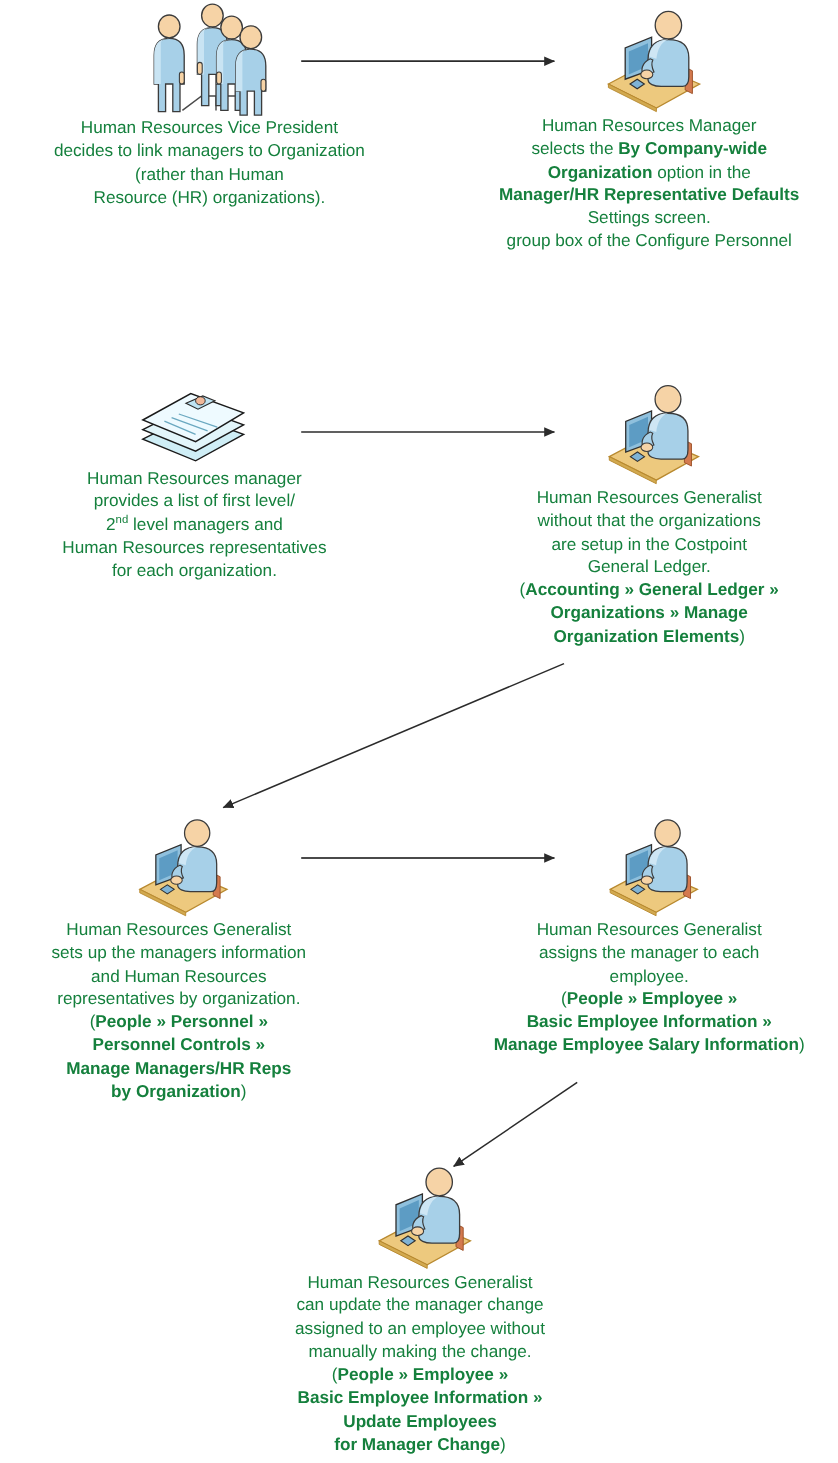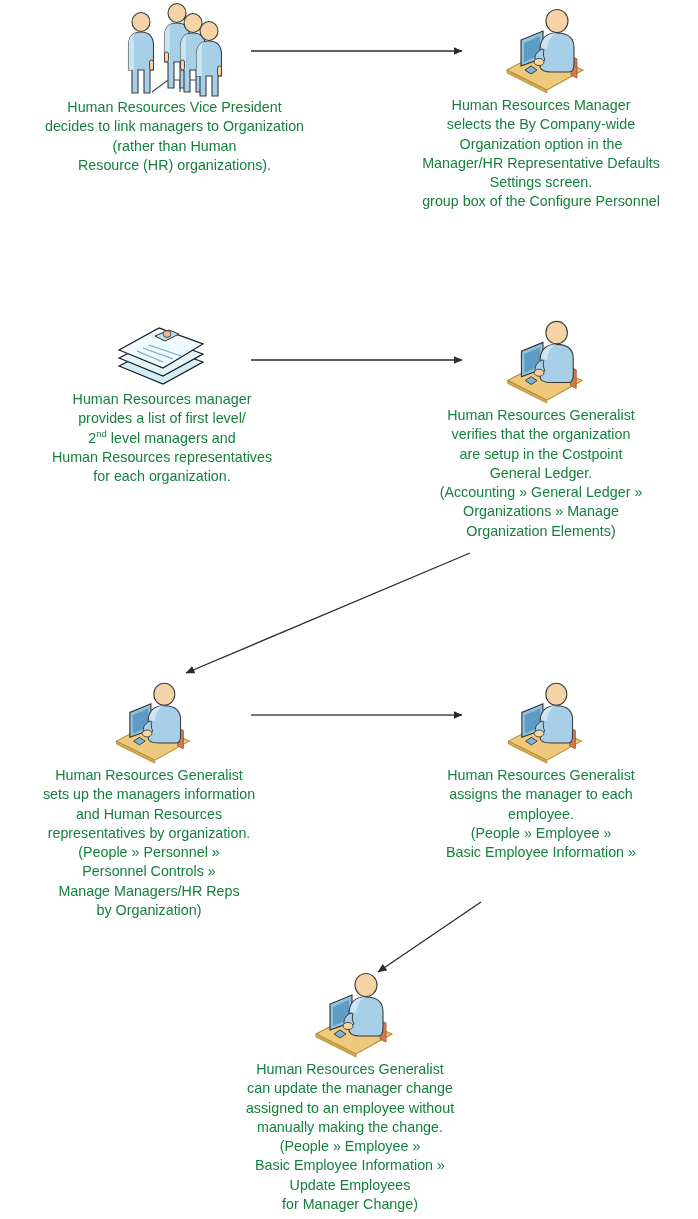--- a/index.html
+++ b/index.html
@@ -7,21 +7,21 @@
     width:698px;height:1219px;position:relative;overflow:hidden;
     font-family:"Liberation Sans", sans-serif;
     color:#1a1a1a;
     -webkit-font-smoothing:antialiased;
   }
   .canvas{position:absolute;left:0;top:0;width:698px;height:1219px;}
   .node{position:absolute;text-align:center;}
   .node .caption{
     font-size:14.3px;line-height:19.3px;color:#15803d;
   }
-  .node .caption b{font-weight:normal;}
+  .node .caption b{font-weight:bold;}
   .node .caption sup{font-size:9.5px;vertical-align:super;line-height:0;margin-top:32px;}
   .icon-wrap{display:flex;justify-content:center;align-items:flex-end;}
   svg{display:block;overflow:visible;}
   .arrows{position:absolute;left:0;top:0;width:698px;height:1219px;pointer-events:none;}
 </style>
 </head>
 <body>
 
 <div class="canvas">
 
@@ -163,21 +163,21 @@
           <polygon points="86,52 92,55 92,74 86,71" fill="#d47a4f" stroke="#9c5028" stroke-width="0.8"></polygon>
           <ellipse cx="72" cy="17" rx="11" ry="11.5" fill="#f6d3a6" stroke="#3b3b3b" stroke-width="1.1"></ellipse>
           <path d="M72,29 C60,29 55,36 55,46 L55,62 C55,66 60,68 66,68 L84,68 C88,68 89,64 89,60 L89,44 C89,34 83,29 72,29 z" fill="#a7d0e8" stroke="#3b3b3b" stroke-width="1.1"></path>
           <path d="M72,29 C62,29 57,35 56,43 L62,45 C63,37 66,31 72,29 z" fill="#cee6f4" stroke="none"></path>
           <path d="M57,45 C50,48 48,55 52,59 L60,56 C58,52 58,48 59,46 z" fill="#a7d0e8" stroke="#3b3b3b" stroke-width="1"></path>
           <ellipse cx="54" cy="58" rx="5" ry="3.6" fill="#f6d3a6" stroke="#3b3b3b" stroke-width="0.9"></ellipse>
         </svg>
     </div>
     <div class="caption">
         <div><span>Human Resources Generalist</span></div>
-        <div><span>verifies that the organization</span></div>
+        <div><span>without that the organizations</span></div>
         <div><span>are setup in the Costpoint</span></div>
         <div><span>General Ledger.</span></div>
         <div><span>(</span><b>Accounting » General Ledger »</b></div>
         <div><b>Organizations » Manage</b></div>
         <div><b>Organization Elements</b><span>)</span></div>
       </div>
   </div>
 
   <div class="node" style="left:0px;top:678px;width:298px;">
     <div class="icon-wrap" style="height:88px;">
@@ -222,20 +222,21 @@
           <path d="M57,45 C50,48 48,55 52,59 L60,56 C58,52 58,48 59,46 z" fill="#a7d0e8" stroke="#3b3b3b" stroke-width="1"></path>
           <ellipse cx="54" cy="58" rx="5" ry="3.6" fill="#f6d3a6" stroke="#3b3b3b" stroke-width="0.9"></ellipse>
         </svg>
     </div>
     <div class="caption">
         <div><span>Human Resources Generalist</span></div>
         <div><span>assigns the manager to each</span></div>
         <div><span>employee.</span></div>
         <div><span>(</span><b>People » Employee »</b></div>
         <div><b>Basic Employee Information »</b></div>
+        <div><b>Manage Employee Salary Information</b><span>)</span></div>
       </div>
   </div>
 
   <div class="node" style="left:200px;top:968px;width:300px;">
     <div class="icon-wrap" style="height:92px;">
         <svg width="112" height="92" viewBox="0 0 112 92">
           <polygon points="22,66 56,48 98,66 62,86" fill="#edc97e" stroke="#b8892f" stroke-width="1.1"></polygon>
           <polygon points="22,66 62,86 62,89 22,69" fill="#d2a94f" stroke="#b8892f" stroke-width="0.8"></polygon>
           <polygon points="36,62 36,36 58,27 58,54" fill="#8fc0dd" stroke="#2f2f2f" stroke-width="1.1"></polygon>
           <polygon points="39,58 39,39 55,32 55,51" fill="#5d9cc4" stroke="none"></polygon>

